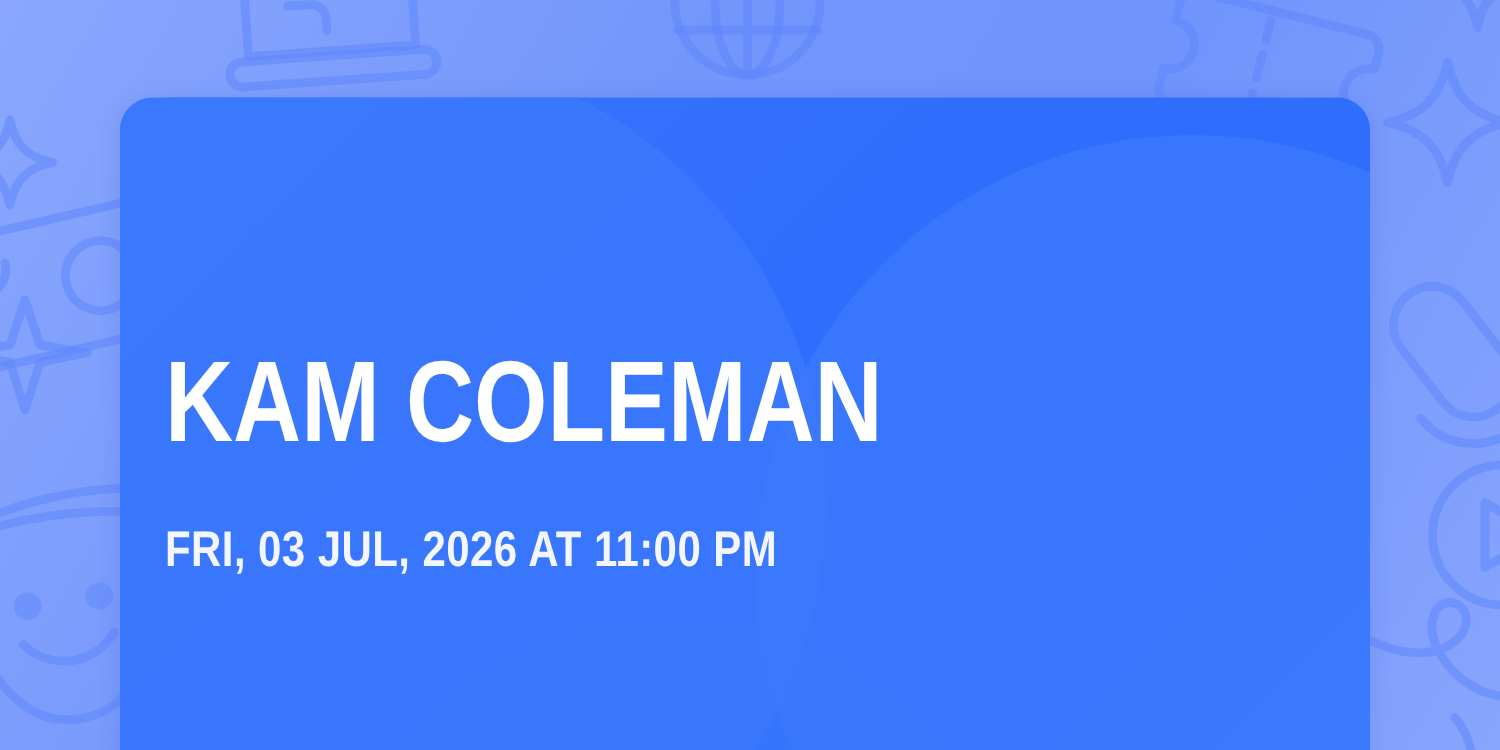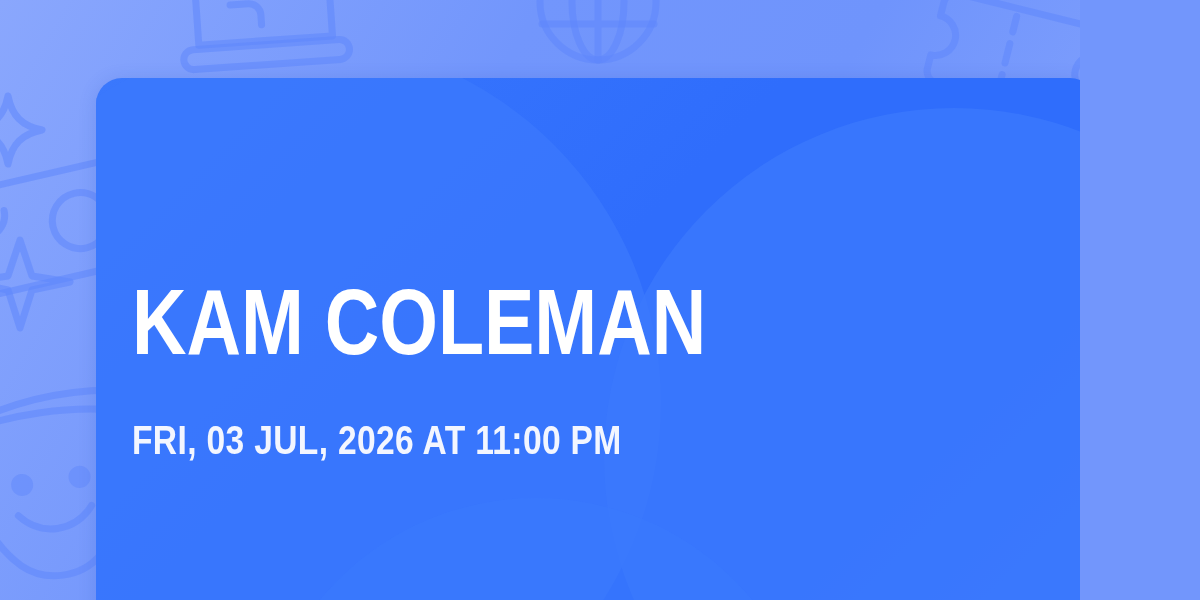--- a/index.html
+++ b/index.html
@@ -9,21 +9,21 @@
     height: 600px;
     overflow: hidden;
   }
   body {
     font-family: "Liberation Sans", sans-serif;
     background: #7296fc;
   }
 
   #stage {
     position: relative;
-    width: 1080px;
+    width: 1200px;
     height: 600px;
     overflow: hidden;
     background: linear-gradient(120deg, #8aa7fd 0%, #7296fc 38%, #6f94fc 62%, #88a5fd 100%);
   }
 
   
   #bg-pattern {
     position: absolute;
     inset: 0;
     width: 1200px;

